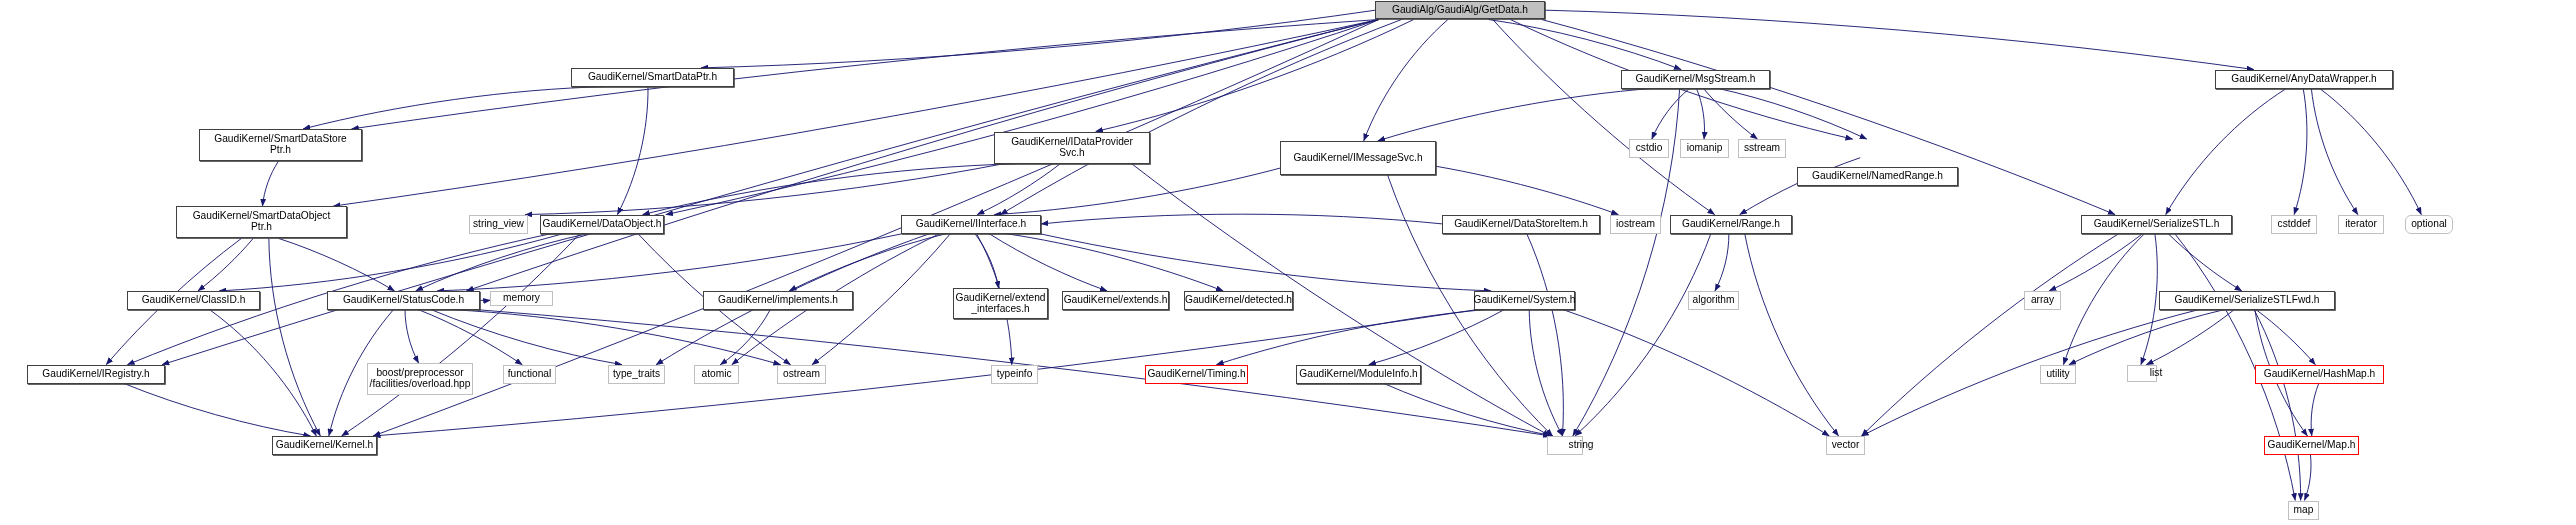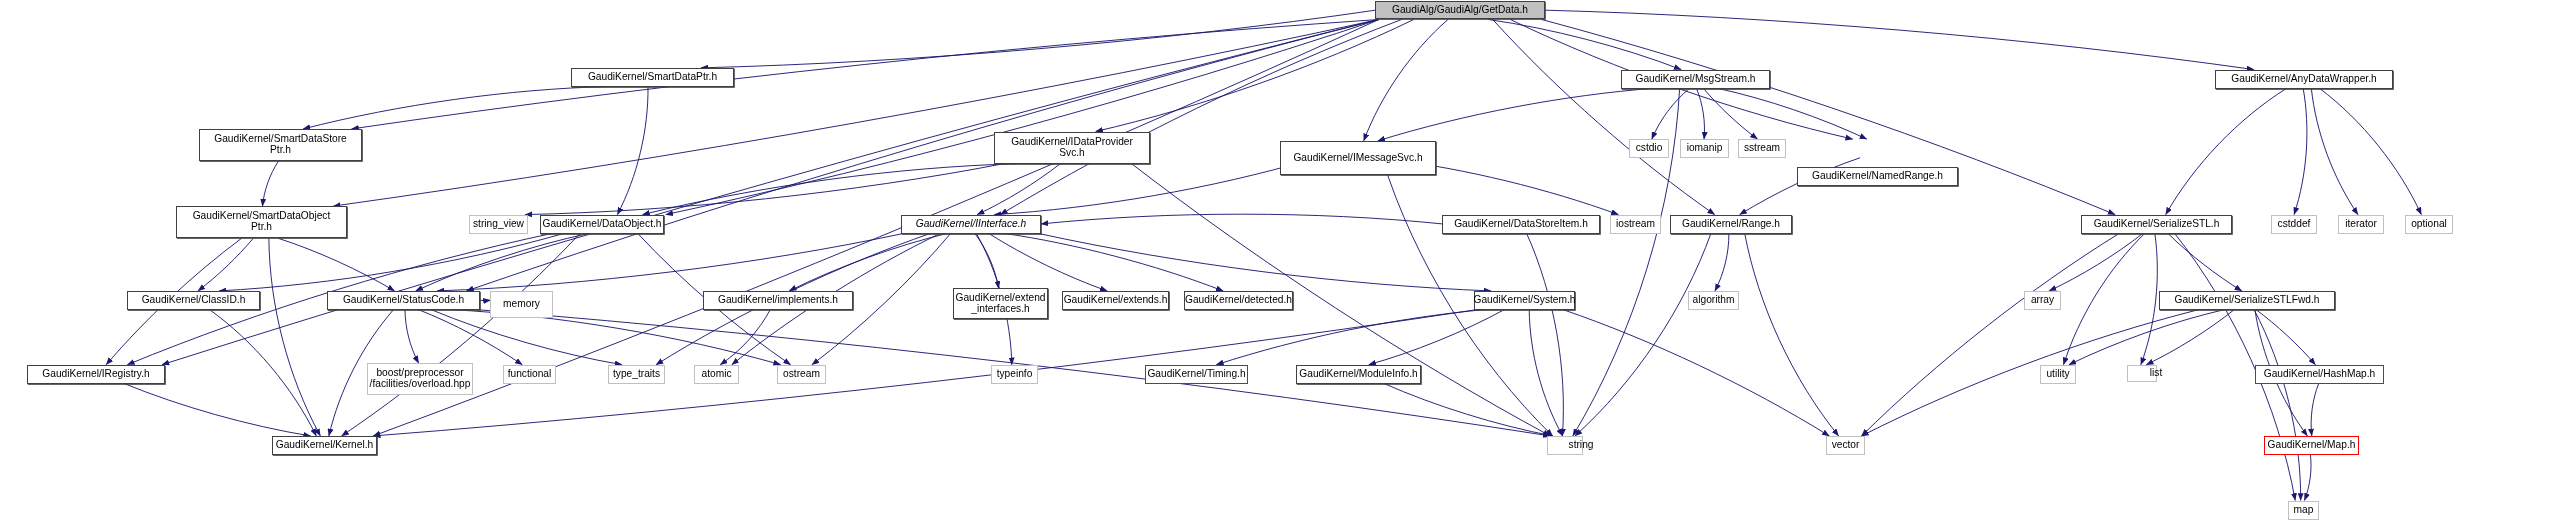--- a/index.html
+++ b/index.html
@@ -130,31 +130,31 @@
 Svc.h</div>
       <div class="node n-hdr" style="left: 1280px; top: 141px; width: 156px; height: 34px; font-size: 10.2px;">GaudiKernel/IMessageSvc.h</div>
       <div class="node n-hdr" style="left: 1621px; top: 70px; width: 149px; height: 18.7px; font-size: 10.2px;">GaudiKernel/MsgStream.h</div>
       <div class="node n-hdr" style="left: 1797px; top: 139px; width: 161px; height: 18.7px; font-size: 10.2px; margin-top: 28px;">GaudiKernel/NamedRange.h</div>
       <div class="node n-hdr" style="left: 2215px; top: 70px; width: 178px; height: 18.7px; font-size: 10.2px;">GaudiKernel/AnyDataWrapper.h</div>
       <div class="node n-sys" style="left: 1629px; top: 139px; width: 40px; height: 18.7px; font-size: 10.2px;">cstdio</div>
       <div class="node n-sys" style="left: 1680px; top: 139px; width: 49px; height: 18.7px; font-size: 10.2px;">iomanip</div>
       <div class="node n-sys" style="left: 1738px; top: 139px; width: 48px; height: 18.7px; font-size: 10.2px;">sstream</div>
       <div class="node n-sys" style="left: 469px; top: 215px; width: 59px; height: 18.7px; font-size: 10.2px;">string_view</div>
       <div class="node n-hdr" style="left: 540px; top: 215px; width: 124px; height: 18.7px; font-size: 10.2px;">GaudiKernel/DataObject.h</div>
-      <div class="node n-hdr" style="left: 901px; top: 215px; width: 140px; height: 18.7px; font-size: 10.2px; font-style: italic;">GaudiKernel/IInterface.h</div>
+      <div class="node n-hdr" style="left: 901px; top: 215px; width: 140px; height: 18.7px; font-size: 10.2px;">GaudiKernel/IInterface.h</div>
       <div class="node n-hdr" style="left: 1442px; top: 215px; width: 158px; height: 18.7px; font-size: 10.2px;">GaudiKernel/DataStoreItem.h</div>
       <div class="node n-sys" style="left: 1610px; top: 215px; width: 51px; height: 18.7px; font-size: 10.2px;">iostream</div>
       <div class="node n-hdr" style="left: 1670px; top: 215px; width: 122px; height: 18.7px; font-size: 10.2px;">GaudiKernel/Range.h</div>
       <div class="node n-hdr" style="left: 2081px; top: 215px; width: 151px; height: 18.7px; font-size: 10.2px;">GaudiKernel/SerializeSTL.h</div>
       <div class="node n-sys" style="left: 2271px; top: 215px; width: 46px; height: 18.7px; font-size: 10.2px;">cstddef</div>
       <div class="node n-sys" style="left: 2338px; top: 215px; width: 46px; height: 18.7px; font-size: 10.2px;">iterator</div>
-      <div class="node n-sys" style="left: 2405px; top: 215px; width: 48px; height: 18.7px; font-size: 10.2px;">optional</div>
+      <div class="node n-sys" style="left: 2405px; top: 215px; width: 48px; height: 18.7px; font-size: 10.2px; border-radius: 6px;">optional</div>
       <div class="node n-hdr" style="left: 127px; top: 291px; width: 133px; height: 18.7px; font-size: 10.2px;">GaudiKernel/ClassID.h</div>
       <div class="node n-hdr" style="left: 327px; top: 291px; width: 153px; height: 18.7px; font-size: 10.2px;">GaudiKernel/StatusCode.h</div>
-      <div class="node n-sys" style="left: 490px; top: 291px; width: 63px; height: 27px; font-size: 10.2px;">memory</div>
+      <div class="node n-sys" style="left: 490px; top: 291px; width: 63px; height: 15px; font-size: 10.2px;">memory</div>
       <div class="node n-hdr" style="left: 703px; top: 291px; width: 150px; height: 18.7px; font-size: 10.2px;">GaudiKernel/implements.h</div>
       <div class="node n-hdr" style="left: 953px; top: 288px; width: 95px; height: 31px; font-size: 10.2px;">GaudiKernel/extend
 _interfaces.h</div>
       <div class="node n-hdr" style="left: 1062px; top: 291px; width: 107px; height: 18.7px; font-size: 10.2px;">GaudiKernel/extends.h</div>
       <div class="node n-hdr" style="left: 1184px; top: 291px; width: 109px; height: 18.7px; font-size: 10.2px;">GaudiKernel/detected.h</div>
       <div class="node n-hdr" style="left: 1474px; top: 291px; width: 101px; height: 18.7px; font-size: 10.2px;">GaudiKernel/System.h</div>
       <div class="node n-sys" style="left: 1688px; top: 291px; width: 51px; height: 18.7px; font-size: 10.2px; text-align: center;">algorithm</div>
       <div class="node n-sys" style="left: 2024px; top: 291px; width: 37px; height: 18.7px; font-size: 10.2px;">array</div>
       <div class="node n-hdr" style="left: 2159px; top: 291px; width: 176px; height: 18.7px; font-size: 10.2px;">GaudiKernel/SerializeSTLFwd.h</div>
       <div class="node n-hdr" style="left: 27px; top: 365px; width: 138px; height: 18.7px; font-size: 10.2px;">GaudiKernel/IRegistry.h</div>

